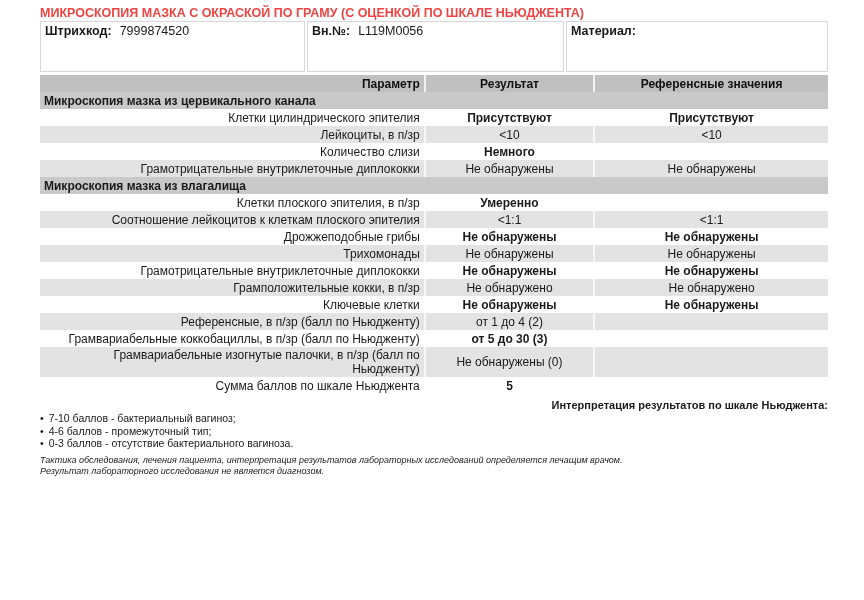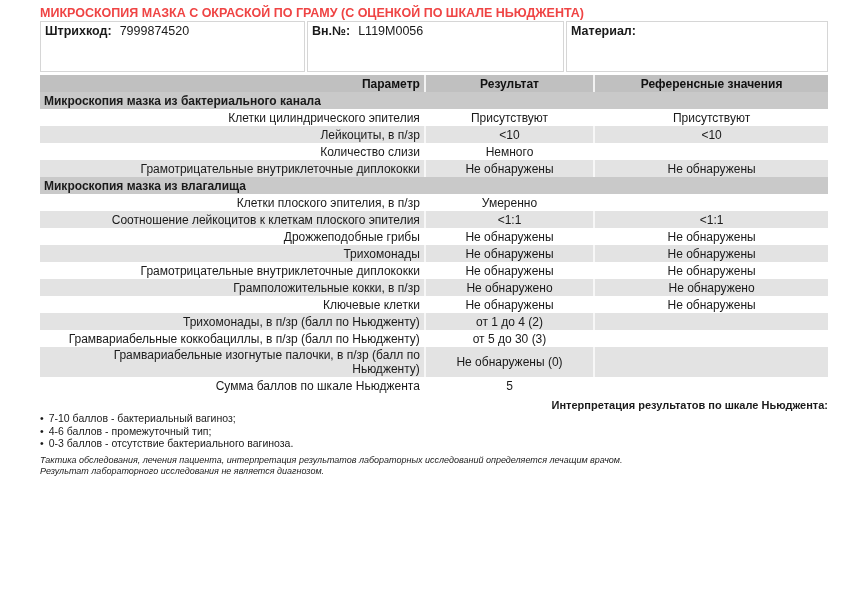--- a/index.html
+++ b/index.html
@@ -31,21 +31,21 @@
   .c1 { width: 378px; text-align: right; }
   .c2 { width: 160px; text-align: center; }
   .c3 { width: 226px; text-align: center; }
   thead th {
     background: #c0c0c0; font-weight: bold; height: 17px; color: #111;
   }
   thead th.c2, thead th.c3 { border-left: 2px solid #f2f2f2; }
   tr.section td { background: #c9c9c9; font-weight: bold; height: 17px; }
   tr.alt td { background: #e3e3e3; }
   tr.alt td.c2, tr.alt td.c3 { border-left: 2px solid #f7f7f7; }
-  tr.plain td.c2, tr.plain td.c3 { border-left: 2px solid transparent; }
+  tr.plain td.c2, tr.plain td.c3 { border-left: 2px solid transparent; font-weight: bold; }
   tr.tall td { height: 30px; }
 
   .interp { margin-top: 4px; font-size: 10.5px; }
   .interp .head { font-weight: bold; font-size: 11px; line-height: 14px; text-align: right; }
   .interp ul { list-style: none; margin: 0; padding: 0; }
   .interp li { line-height: 12.5px; }
   .interp li::before { content: "\2022"; margin-right: 5px; }
   .notes { margin-top: 5px; font-size: 9px; font-style: italic; line-height: 11.5px; }
 </style>
 </head>
@@ -71,21 +71,21 @@
   <table>
     <thead>
       <tr>
         <th class="c1">Параметр</th>
         <th class="c2">Результат</th>
         <th class="c3">Референсные значения</th>
       </tr>
     </thead>
     <tbody>
       <tr class="section">
-        <td colspan="3">Микроскопия мазка из бактериального канала</td>
+        <td colspan="3">Микроскопия мазка из цервикального канала</td>
       </tr>
       <tr class="plain">
         <td class="c1">Клетки цилиндрического эпителия</td>
         <td class="c2">Присутствуют</td>
         <td class="c3">Присутствуют</td>
       </tr>
       <tr class="alt">
         <td class="c1">Лейкоциты, в п/зр</td>
         <td class="c2">&lt;10</td>
         <td class="c3">&lt;10</td>
@@ -133,21 +133,21 @@
         <td class="c1">Грамположительные кокки, в п/зр</td>
         <td class="c2">Не обнаружено</td>
         <td class="c3">Не обнаружено</td>
       </tr>
       <tr class="plain">
         <td class="c1">Ключевые клетки</td>
         <td class="c2">Не обнаружены</td>
         <td class="c3">Не обнаружены</td>
       </tr>
       <tr class="alt">
-        <td class="c1">Трихомонады, в п/зр (балл по Ньюдженту)</td>
+        <td class="c1">Референсные, в п/зр (балл по Ньюдженту)</td>
         <td class="c2">от 1 до 4 (2)</td>
         <td class="c3"></td>
       </tr>
       <tr class="plain">
         <td class="c1">Грамвариабельные коккобациллы, в п/зр (балл по Ньюдженту)</td>
         <td class="c2">от 5 до 30 (3)</td>
         <td class="c3"></td>
       </tr>
       <tr class="alt tall">
         <td class="c1">Грамвариабельные изогнутые палочки, в п/зр (балл по Ньюдженту)</td>

